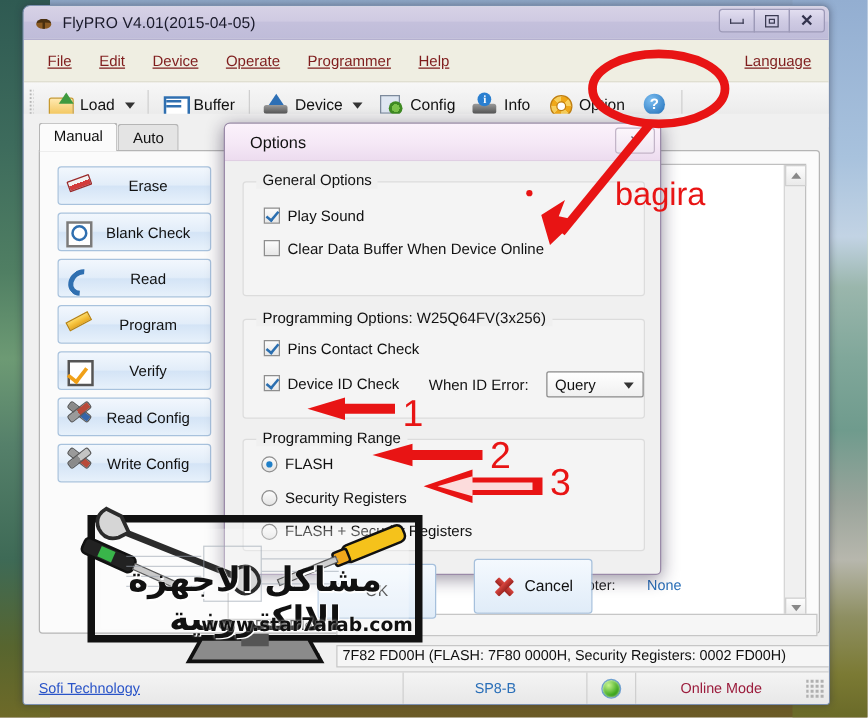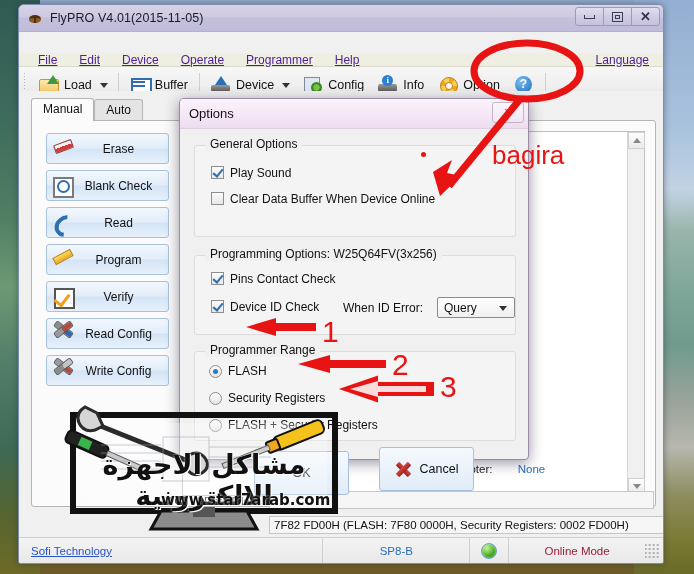--- a/index.html
+++ b/index.html
@@ -74,26 +74,26 @@
     margin-left: -1px;
   }
   .win-btn:first-child { border-radius: 3px 0 0 3px; }
   .win-btn:last-child { border-radius: 0 3px 3px 0; }
   .glyph-min { width: 11px; height: 4px; border: 1px solid #3a3a52; border-top: none; }
   .glyph-max { width: 11px; height: 10px; border: 1px solid #3a3a52; position: relative; }
   .glyph-max::after { content:""; position:absolute; left:2px; top:2px; right:2px; bottom:2px; border:1px solid #3a3a52;}
   .glyph-close { font-size: 13px; font-weight: bold; line-height: 1; }
 
   .menubar {
-    height: 14px;
+    height: 34px;
     background: #efeee2;
     border-bottom: 1px solid #dcdacc;
     display: flex; align-items: center;
     padding-left: 8px;
-    font-size: 12px; color: #4c1d95; margin-top: 21px;
+    font-size: 12px; color: #7f1d1d;
   }
   .menu-item { padding: 2px 11px; cursor: default; }
   .menu-item u { text-decoration: underline; }
   .menu-right { margin-left: auto; padding-right: 14px; }
 
   .toolbar {
     height: 37px;
     background: linear-gradient(180deg,#f7f7f7 0%,#eeeeee 55%,#e4e4e4 100%);
     border-bottom: 1px solid #c8c8c8;
     display: flex; align-items: center;
@@ -273,21 +273,21 @@
     background: #f0f0f0;
     border: 1px solid #9a8aa8;
     border-radius: 5px 5px 4px 4px;
     box-shadow: 0 3px 14px rgba(30,20,50,.45);
     z-index: 40;
   }
   #options-dialog .dlg-titlebar {
     height: 30px; border-radius: 4px 4px 0 0;
     background: linear-gradient(180deg,#fbf2fb 0%,#f5e8f6 55%,#eddcef 100%);
     border-bottom: 1px solid #e0cfe3;
-    display: flex; align-items: center; padding-left: 9px;
+    display: flex; align-items: center; padding-left: 20px;
     position: relative;
   }
   .dlg-title { font-size: 13px; color: #111; }
   .dlg-close {
     position: absolute; right: 4px; top: 3px; width: 32px; height: 21px;
     border: 1px solid #c3b5c8; border-radius: 3px;
     background: linear-gradient(180deg,#fbf6fb,#f0e6f2);
     display:flex;align-items:center;justify-content:center;
     font-size: 11px; color: #6a5a70;
   }
@@ -385,21 +385,21 @@
 <div class="wall-left"></div>
 <div class="wall-right"></div>
 
 <div id="app-window">
 
   <div class="titlebar">
     <div class="title-icon">
       <div class="bug-body"></div>
         <div class="bug-wing"></div>
     </div>
-    <div class="title-text">FlyPRO V4.01(2015-11-05)</div>
+    <div class="title-text">FlyPRO V4.01(2015-04-05)</div>
     <div class="win-btns">
       <div class="win-btn">
           <div class="glyph-min"></div>
         </div>
       <div class="win-btn">
           <div class="glyph-max"></div>
         </div>
       <div class="win-btn">
           <span class="glyph-close">✕</span>
         </div>
@@ -575,21 +575,21 @@
         <div class="cb-row" style="left:148px; top:45px;">
           <span>When ID Error:</span>
         </div>
         <div class="combo" style="left:242px; top:41px; width:78px;">
           <span>Query</span>
           <span class="caret"></span>
         </div>
       </div>
 
       <div class="groupbox" style="left:14px; top:222px; width:322px; height:90px;">
-        <span class="gb-title">Programmer Range</span>
+        <span class="gb-title">Programming Range</span>
         <div class="radio-row" style="left:14px; top:12px;">
           <span class="radio selected"></span>
           <span>FLASH</span>
         </div>
         <div class="radio-row" style="left:14px; top:39px;">
           <span class="radio"></span>
           <span>Security Registers</span>
         </div>
         <div class="radio-row" style="left:14px; top:66px;">
           <span class="radio"></span>

